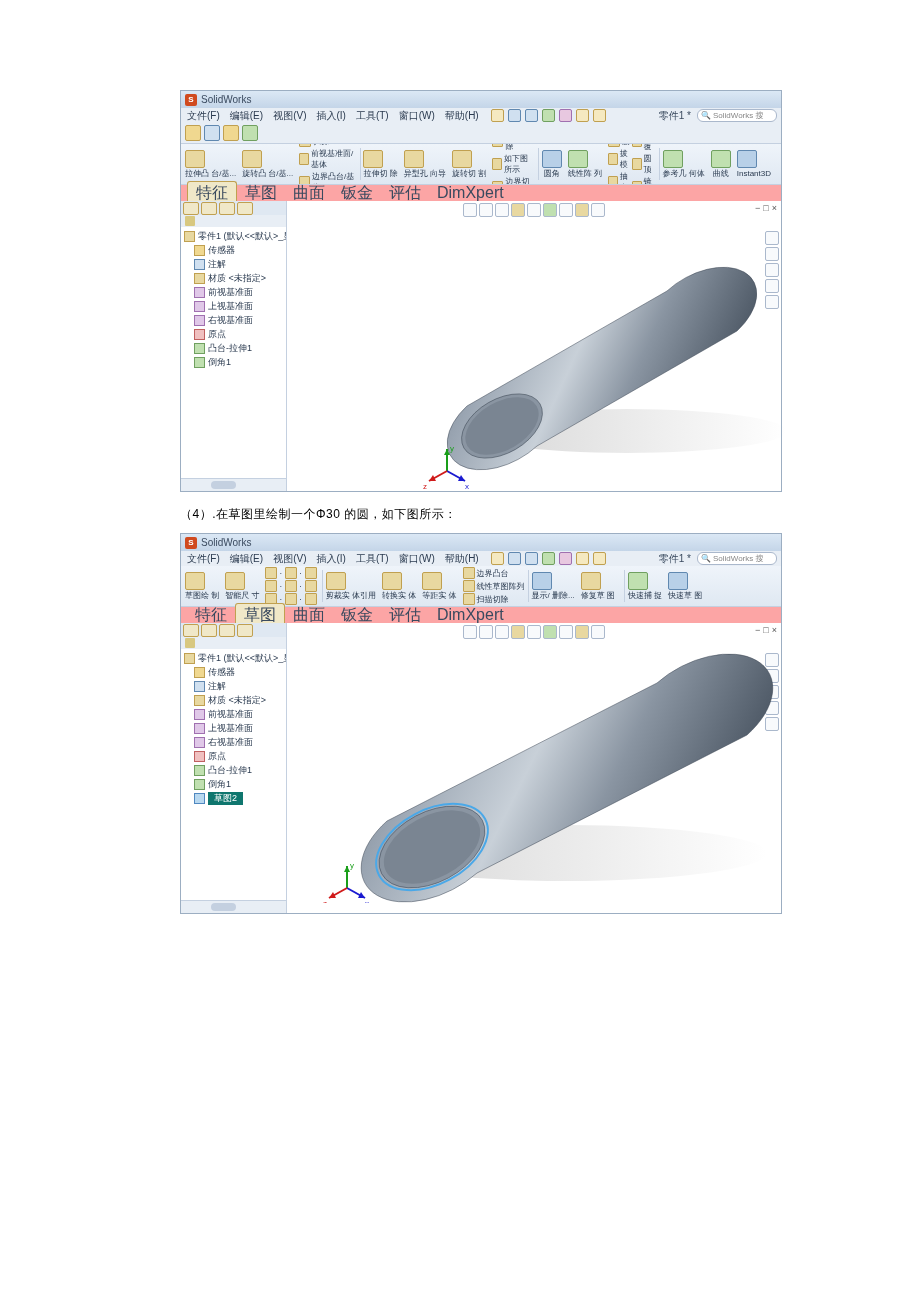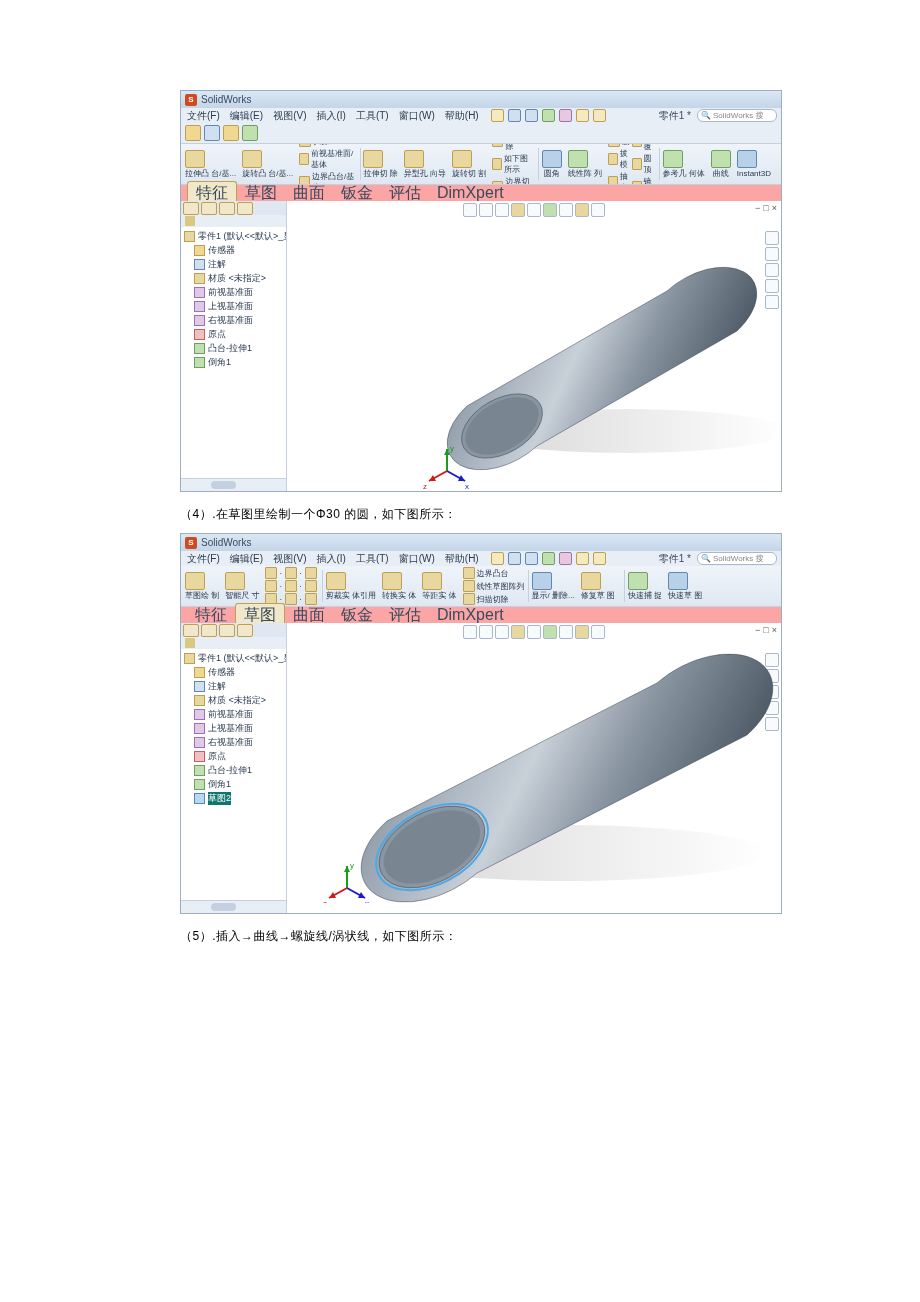--- a/index.html
+++ b/index.html
@@ -38,21 +38,21 @@
 .tree{flex:1;background:#fff;padding:3px;font-size:9px;color:#2a3a4f;overflow:hidden}
 .tree .node{display:flex;align-items:center;margin-bottom:1px;white-space:nowrap}
 .tree .nico{width:9px;height:9px;margin-right:3px;flex-shrink:0}
 .tree .nico.part{background:#e8d8a0;border:1px solid #c0a050}
 .tree .nico.folder{background:#f0d890;border:1px solid #c0a050}
 .tree .nico.note{background:#d0e0f0;border:1px solid #6088b0}
 .tree .nico.plane{background:#e0c8e8;border:1px solid #a070b0}
 .tree .nico.origin{background:#f0c0c0;border:1px solid #c06060}
 .tree .nico.feat{background:#c0e0b0;border:1px solid #70a060}
 .tree .indent{padding-left:10px}
-.tree .sel{background:#0f766e;color:#fff;padding:0 0}
+.tree .sel{background:#0f766e;color:#fff;padding:0 6px}
 .viewport{flex:1;position:relative;background:#fff}
 .viewtoolbar{position:absolute;top:2px;left:50%;transform:translateX(-50%);display:flex;gap:2px}
 .viewtoolbar .vico{width:12px;height:12px;border:1px solid #aab8cc;border-radius:2px;background:#f8fafc}
 .viewtoolbar .vico.c1{background:#e8d8a0}
 .viewtoolbar .vico.c2{background:#c0e0b0}
 .wincontrols{position:absolute;top:2px;right:4px;display:flex;gap:3px;font-size:9px;color:#555}
 .righttoolbar{position:absolute;top:30px;right:2px;display:flex;flex-direction:column;gap:2px}
 .righttoolbar .rico2{width:12px;height:12px;border:1px solid #aab8cc;border-radius:2px;background:#f8fafc}
 .cylinder-scene{position:absolute;left:130px;top:35px;width:400px;height:220px}
 svg{display:block}
@@ -567,15 +567,14 @@
             <text x="3" y="-20" font-size="8" fill="#1a9e1a">y</text>
                 <text x="18" y="18" font-size="8" fill="#1a1ad0">x</text>
                 <text x="-24" y="18" font-size="8" fill="#d01a1a">z</text>
           </g>
         </svg>
       </div>
     </div>
   </div>
 </div>
 
-<div class="caption">（5）.插入→曲线→螺旋线/涡状线，如下图所示：</div>
 
 </div>
 
 </body></html>

